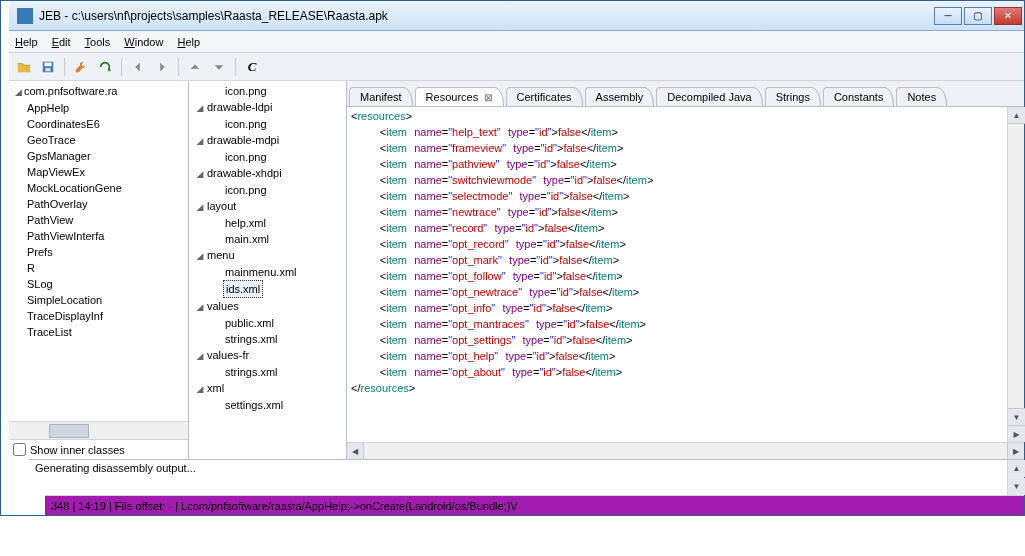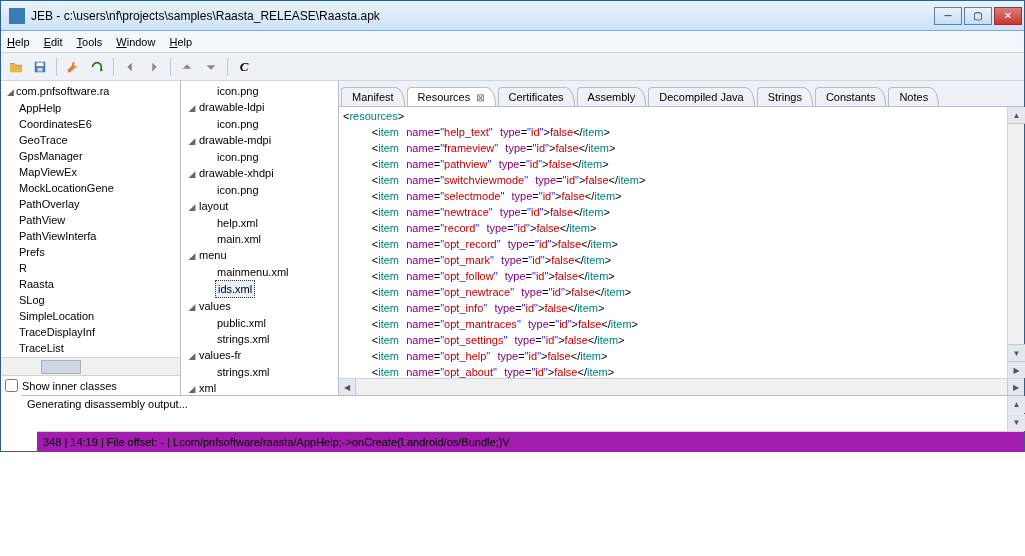--- a/index.html
+++ b/index.html
@@ -1,17 +1,17 @@
 <!DOCTYPE html>
 <html><head>
 <meta charset="utf-8">
 <style>
 * { box-sizing: border-box; margin: 0; padding: 0; font-family: Tahoma, sans-serif; font-size: 11px; }
 html, body { width: 1025px; height: 556px; overflow: hidden; }
-.window { width: 1025px; height: 452px; border: 1px solid #2f5d8c; background: #fff; display: flex; flex-direction: column; }
+.window { width: 1025px; height: 516px; border: 1px solid #2f5d8c; background: #fff; display: flex; flex-direction: column; padding-left: 8px; }
 .titlebar { height: 30px; background: linear-gradient(#eaf3fb, #cde2f7); display: flex; align-items: center; padding: 0 2px 0 8px; border-bottom: 1px solid #8ba9cc; }
 .titlebar .icon { width: 16px; height: 16px; background: #3a7ab5; margin-right: 6px; }
 .titlebar .title { flex: 1; color: #000; font-size: 12px; }
 .winbtns { display: flex; gap: 2px; }
 .winbtn { width: 28px; height: 18px; border: 1px solid #5a7fa8; background: linear-gradient(#e9f2fb,#c8ddf2); display:flex; align-items:center; justify-content:center; font-size:10px; }
 .winbtn.close { background: linear-gradient(#e07b7b,#c43a2f); color:#fff; border-color:#933; }
 .menubar { height: 22px; background: #f4f6fa; display: flex; align-items: center; padding: 0 6px; gap: 14px; border-bottom: 1px solid #d0d5dc; }
 .menubar span { text-decoration: underline; text-decoration-color: transparent; cursor: default; }
 .menubar span::first-letter { text-decoration: underline; }
 .toolbar { height: 28px; background: #eef1f6; display: flex; align-items: center; padding: 0 4px; gap: 2px; border-bottom: 1px solid #d0d5dc; }
@@ -139,21 +139,20 @@
           <div class="row">CoordinatesE6</div>
           <div class="row">GeoTrace</div>
           <div class="row">GpsManager</div>
           <div class="row">MapViewEx</div>
           <div class="row">MockLocationGene</div>
           <div class="row">PathOverlay</div>
           <div class="row">PathView</div>
           <div class="row">PathViewInterfa</div>
           <div class="row">Prefs</div>
           <div class="row">R</div>
-          <div class="row">Raasta</div>
           <div class="row">SLog</div>
           <div class="row">SimpleLocation</div>
           <div class="row">TraceDisplayInf</div>
           <div class="row">TraceList</div>
         </div>
      <div class="hscroll">
           <div class="thumb"></div>
         </div>
      <div class="checkrow">
        <input type="checkbox" style="">

